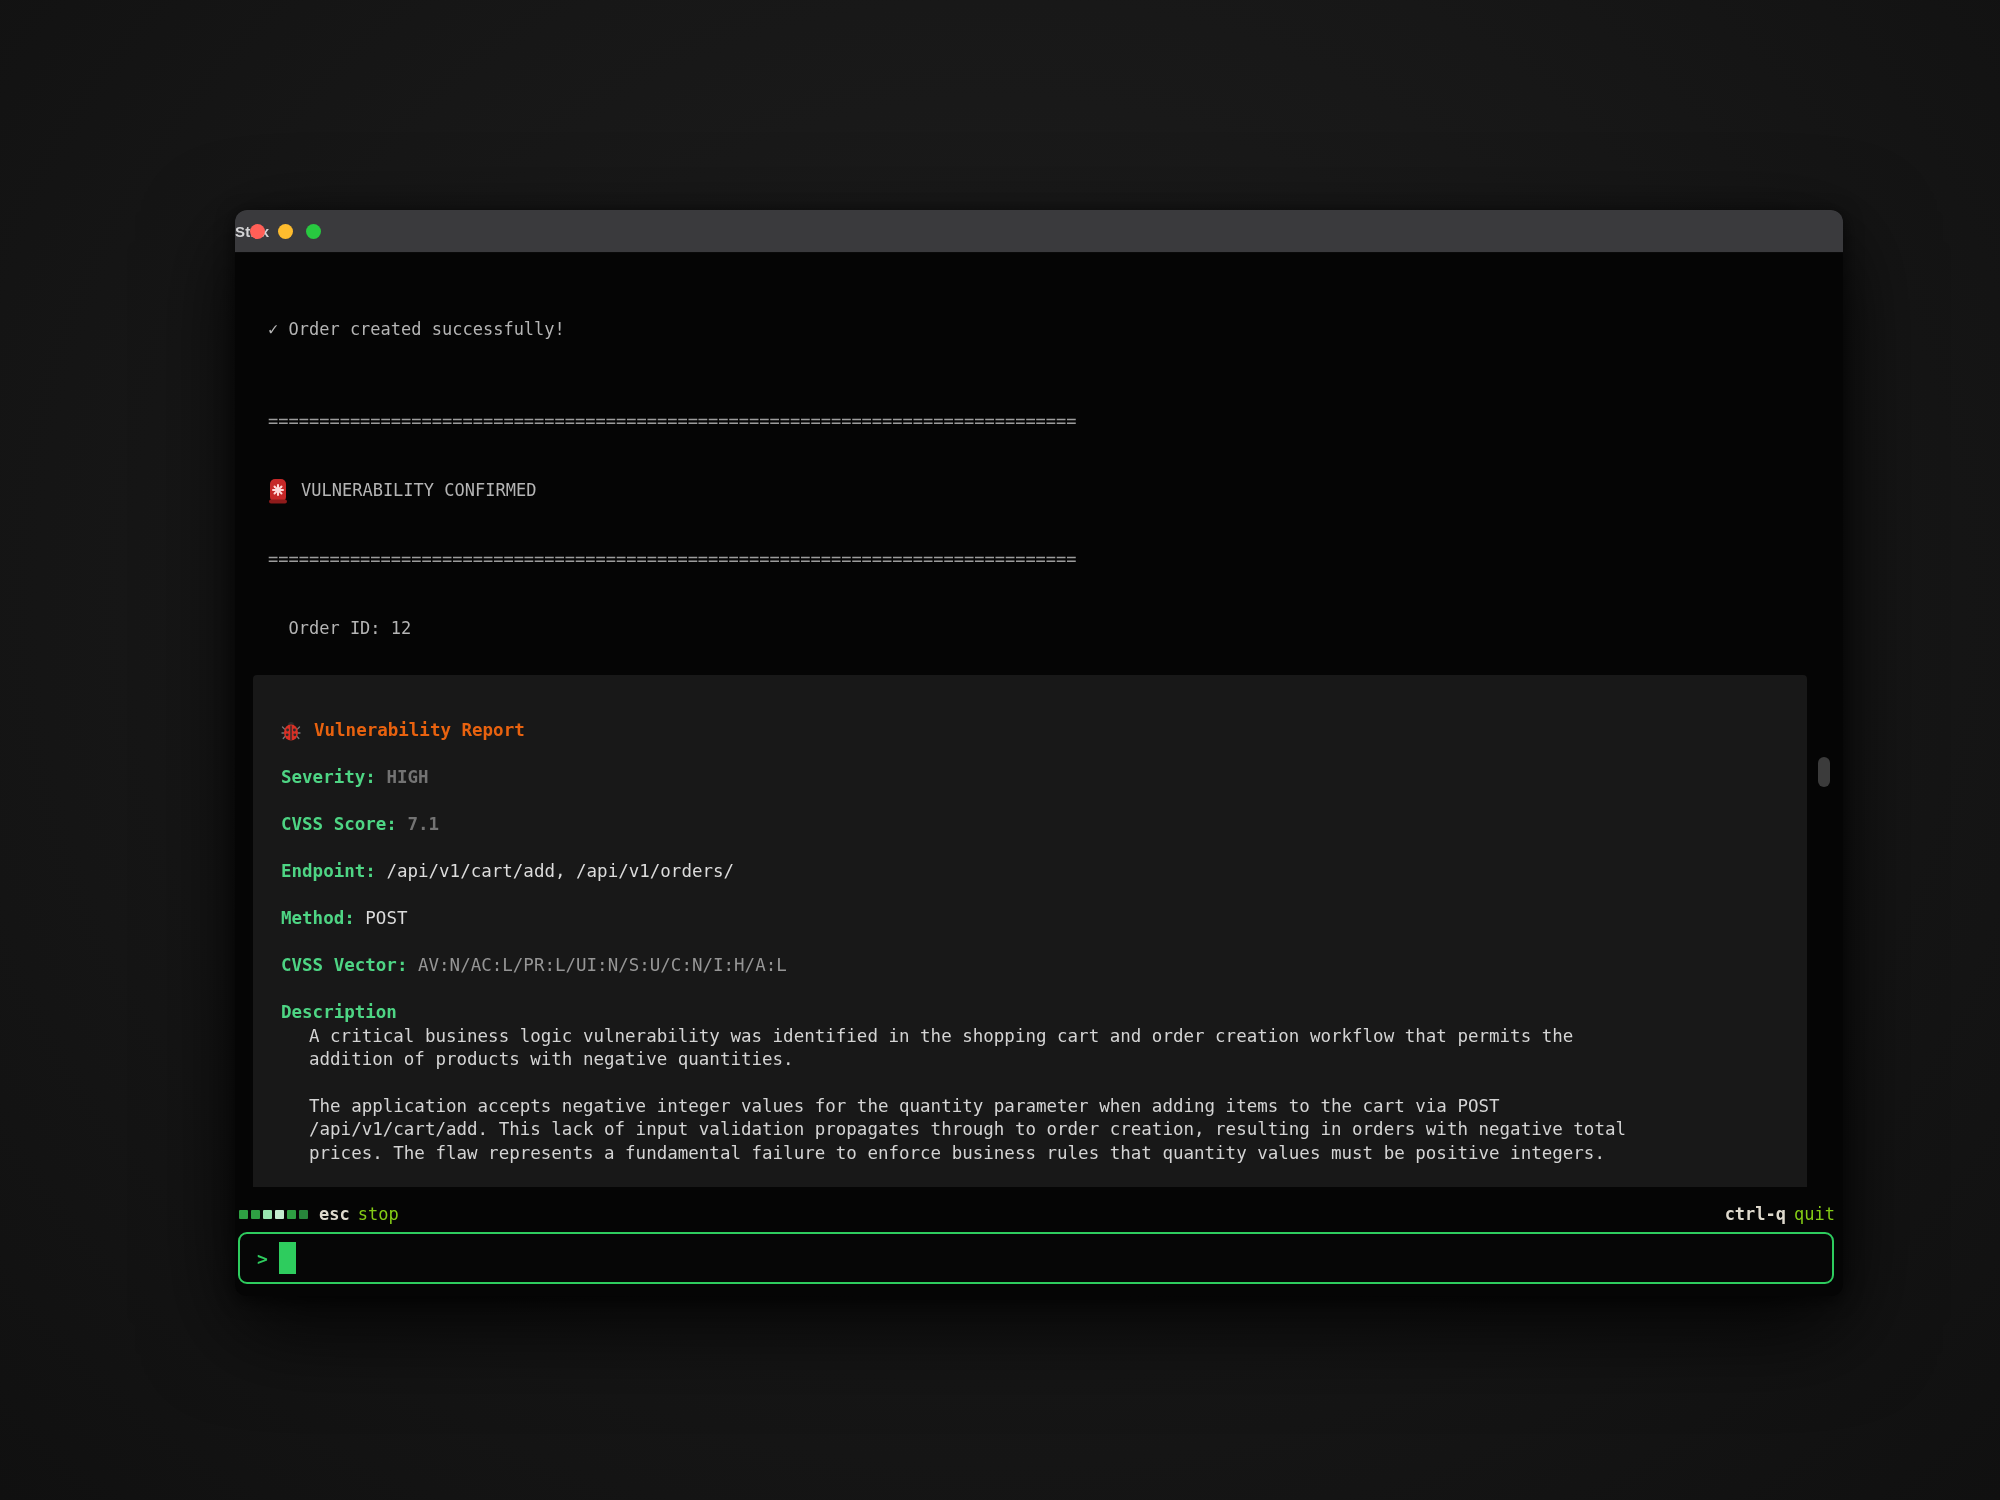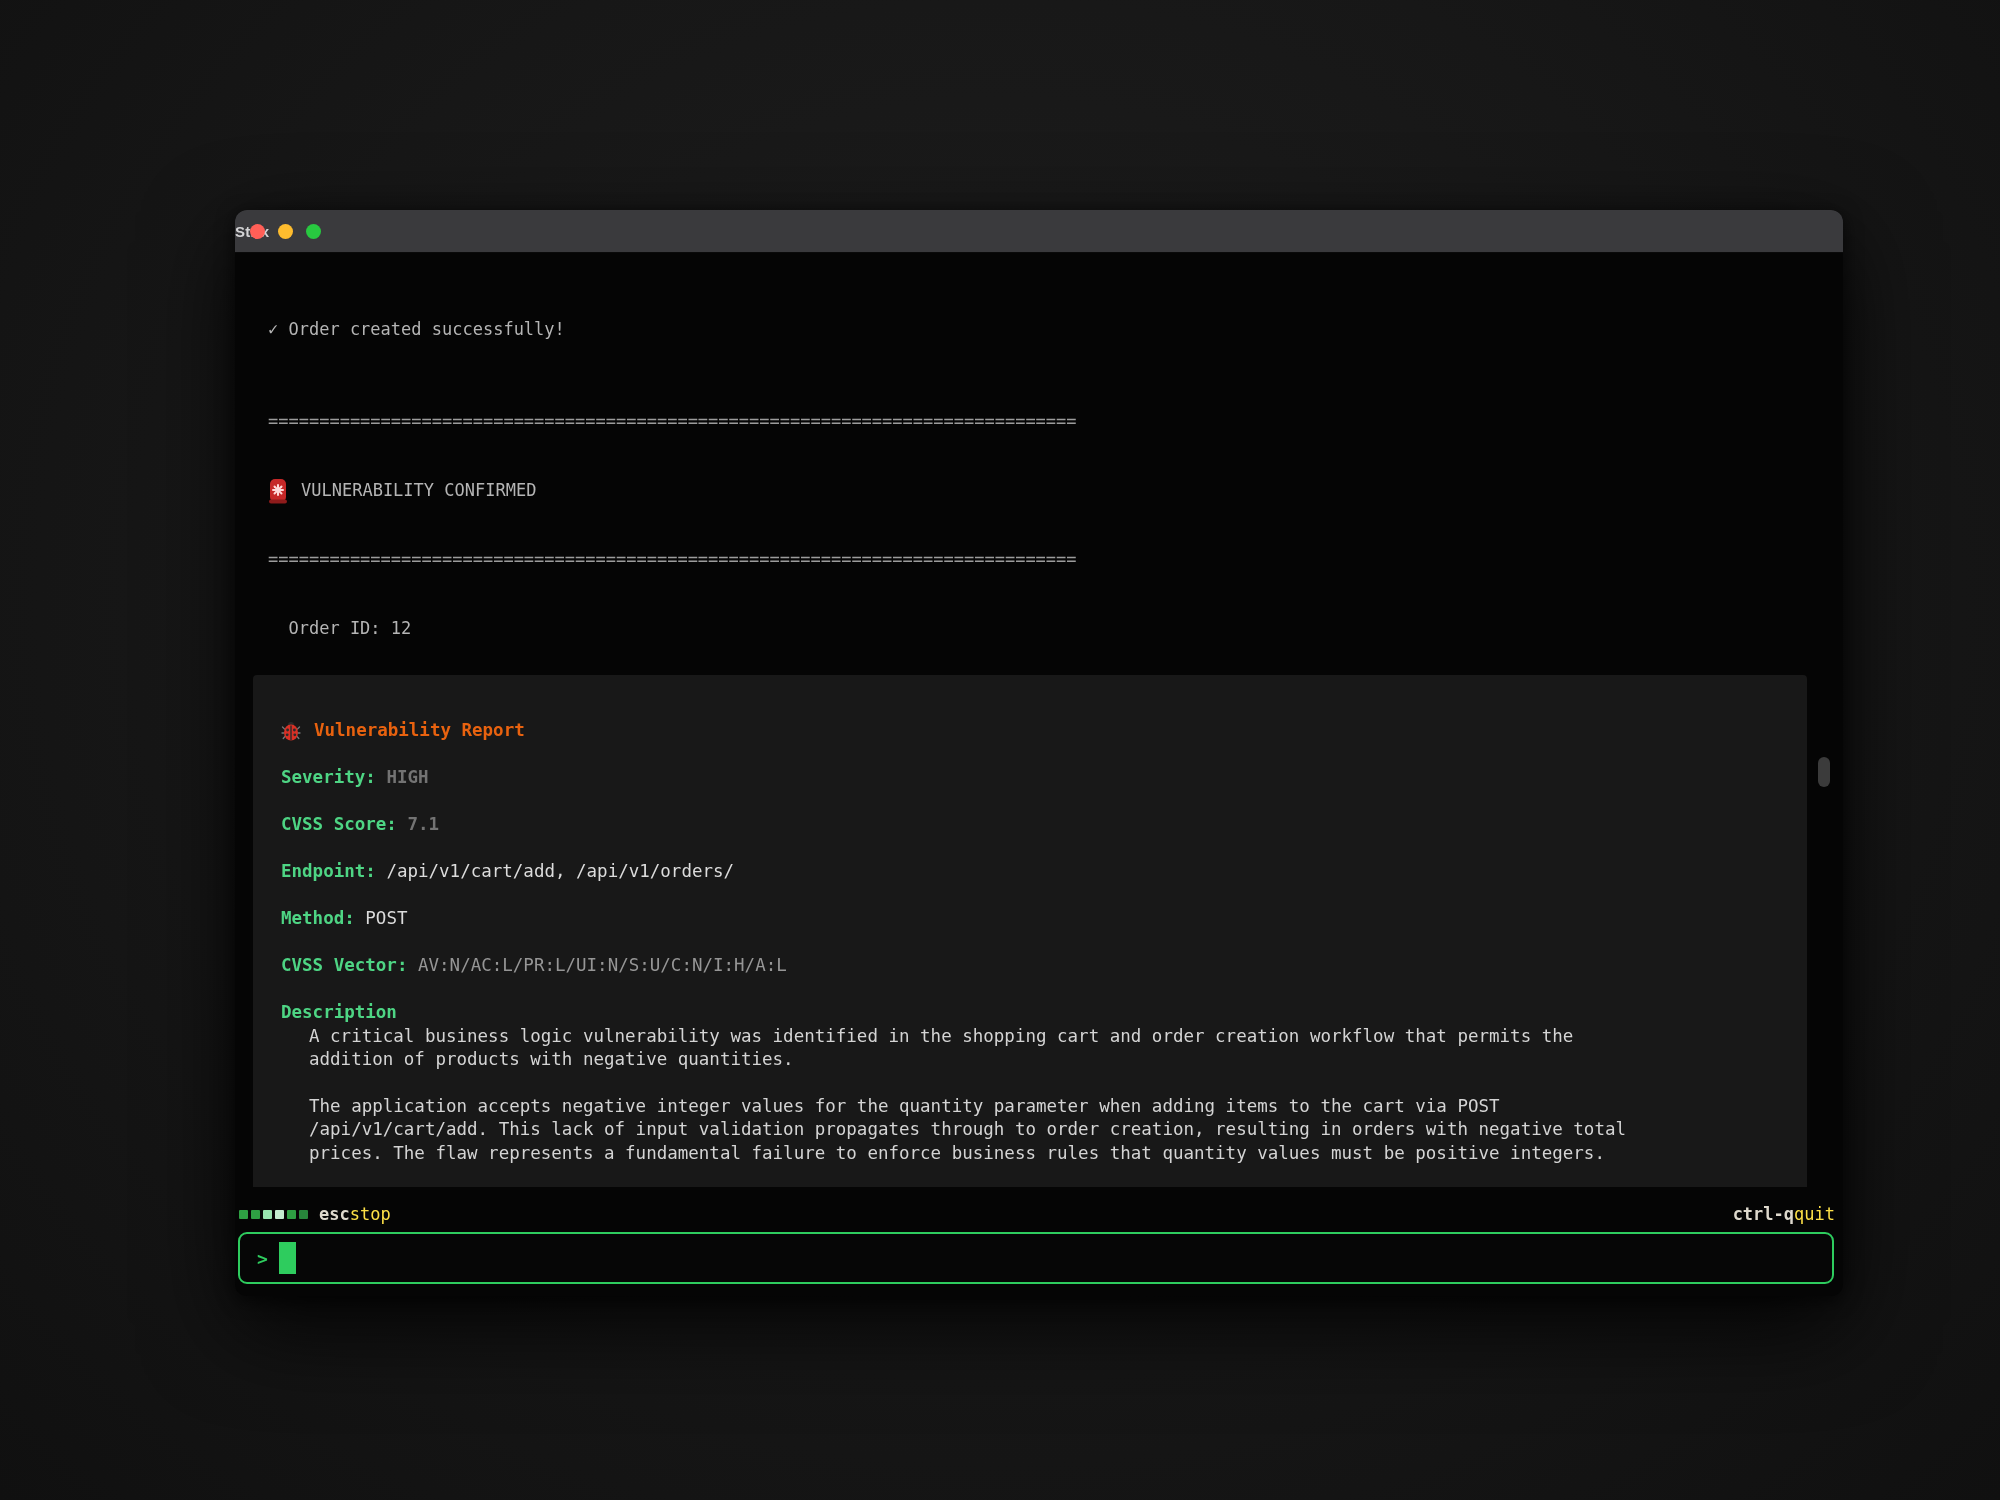--- a/index.html
+++ b/index.html
@@ -74,21 +74,21 @@
   }
 
   
   .statusbar {
     position:absolute; left:4px; right:8px; top:990px; height:28px;
     display:flex; align-items:center; font-size:17px;
   }
   .spinner { display:flex; gap:3px; margin-right:11px; }
   .spinner span { width:9px; height:9px; border-radius:1px; display:block; }
   .key-hint { color:#ded9cd; font-weight:bold; }
-  .key-action { color:#fde047; margin-left:0; }
+  .key-action { color:#84cc16; margin-left:8px; }
   .statusbar .right { margin-left:auto; display:flex; align-items:flex-end; }
 
   
   .inputbox {
     position:absolute; left:3px; right:9px; top:1022px; height:52px;
     border:2px solid #2ecc5e; border-radius:9px; background:#060606;
     display:flex; align-items:center; padding-left:17px;
   }
   .prompt { color:#2ecc5e; font-weight:bold; font-size:18px; }
   .cursor { width:17px; height:32px; background:#2ecc5e; margin-left:11px; }

